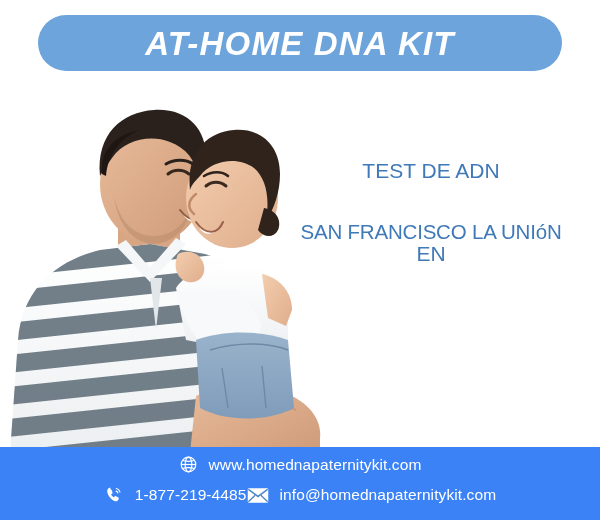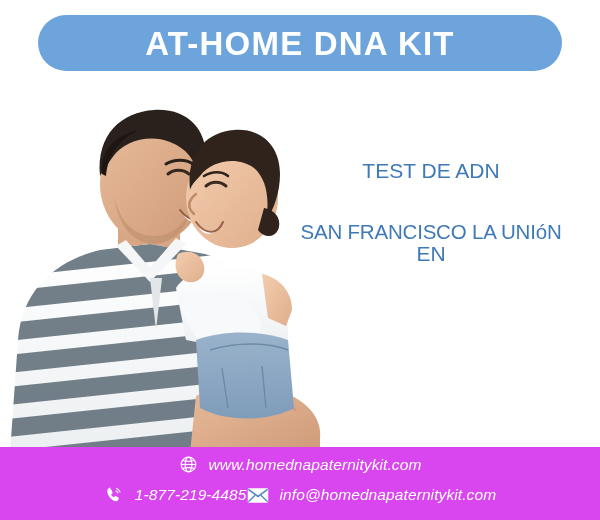--- a/index.html
+++ b/index.html
@@ -24,20 +24,21 @@
     left: 38px;
     top: 15px;
     width: 524px;
     height: 56px;
     background: #6ea4dc;
     border-radius: 28px;
     display: flex;
     align-items: center;
     justify-content: center;
     box-sizing: border-box;
+    font-style: italic;
   }
   .header-pill-text {
     color: #ffffff;
     font-size: 33px;
     font-weight: bold;
     letter-spacing: 1.2px;
     line-height: 1;
     white-space: nowrap;
   }
 
@@ -71,22 +72,21 @@
   .heading-line.l2 { margin-bottom: 41px; }
   .heading-line.l3 { font-size: 20.5px; letter-spacing: -0.2px; }
 
   
   .footer {
     position: absolute;
     left: 0;
     top: 447px;
     width: 600px;
     height: 73px;
-    background: #d946ef;
-    font-style: italic;
+    background: #3b82f6;
   }
   .footer-row {
     position: absolute;
     display: flex;
     align-items: center;
   }
   .footer-row-top {
     left: 0; right: 0; top: 8px;
     justify-content: center;
   }

